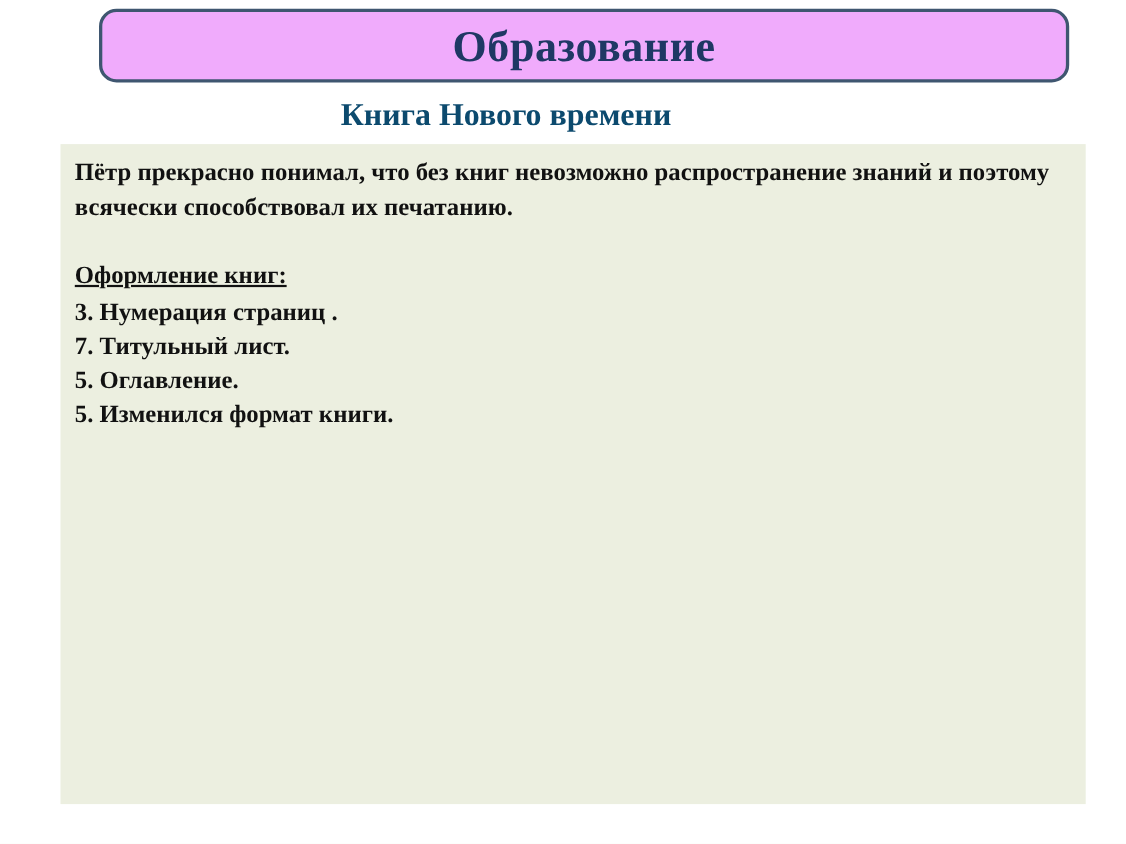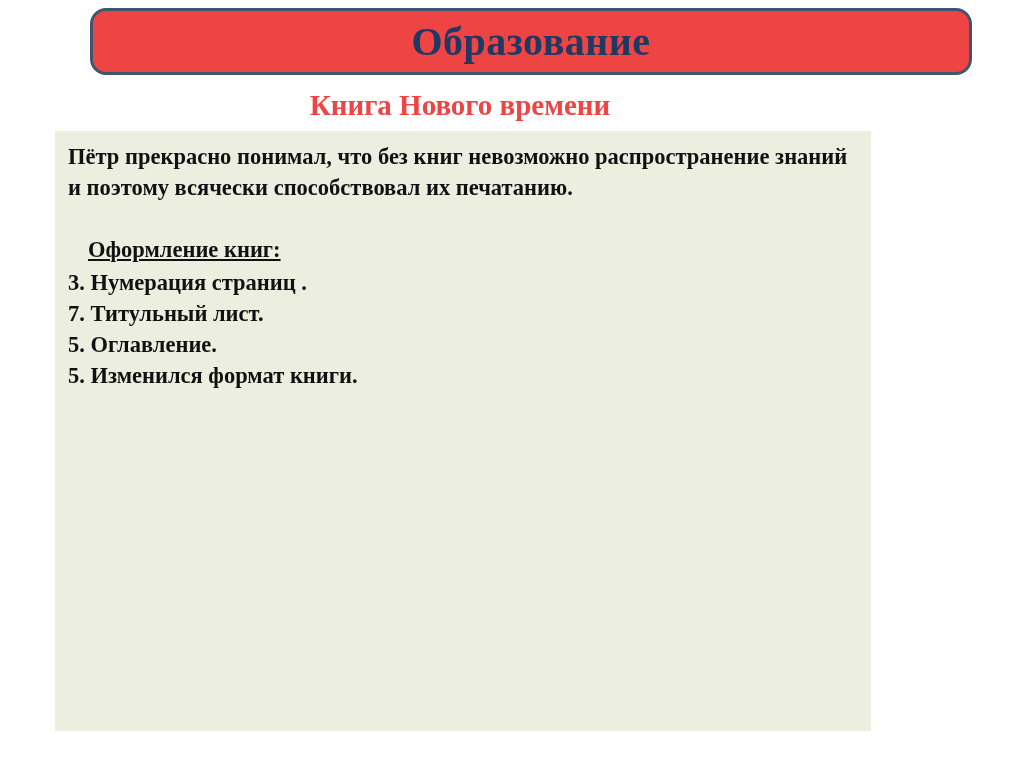--- a/index.html
+++ b/index.html
@@ -17,21 +17,21 @@
   }
 
   
   #title-banner {
     position: absolute;
     left: 90px;
     top: 8px;
     width: 882px;
     height: 67px;
     box-sizing: border-box;
-    background: #ef4444;
+    background: #f0abfc;
     border: 3px solid #3f5670;
     border-radius: 16px;
     display: flex;
     align-items: center;
     justify-content: center;
   }
   #title-banner .title-text {
     color: #1f3864;
     font-size: 40px;
     font-weight: bold;
@@ -40,33 +40,33 @@
     white-space: nowrap;
   }
 
   
   #subtitle {
     position: absolute;
     left: 0;
     top: 90px;
     width: 920px;
     text-align: center;
-    color: #ef4444;
+    color: #0c4a6e;
     font-size: 29px;
     font-weight: bold;
     line-height: 1.1;
     white-space: nowrap;
   }
 
   
   #content-panel {
     position: absolute;
     left: 55px;
     top: 131px;
-    width: 816px;
+    width: 932px;
     height: 600px;
     background: #ecefe0;
     box-sizing: border-box;
     padding: 10px 14px 0 13px;
   }
 
   .para, .list-item, .section-heading {
     color: #111111;
     font-size: 22.5px;
     font-weight: bold;
@@ -78,21 +78,21 @@
     max-width: 905px;
   }
   .spacer-line {
     height: 31px;
   }
   .section-heading {
     text-decoration: underline;
     text-underline-offset: 2px;
     display: inline-block;
   }
-  .heading-row { line-height: 31px; margin-left: 20px; }
+  .heading-row { line-height: 31px; }
   .list-item { white-space: nowrap; }
 
   
 </style>
 </head>
 <body>
 
 <div id="title-banner">
   <span class="title-text">Образование</span>
 </div>

